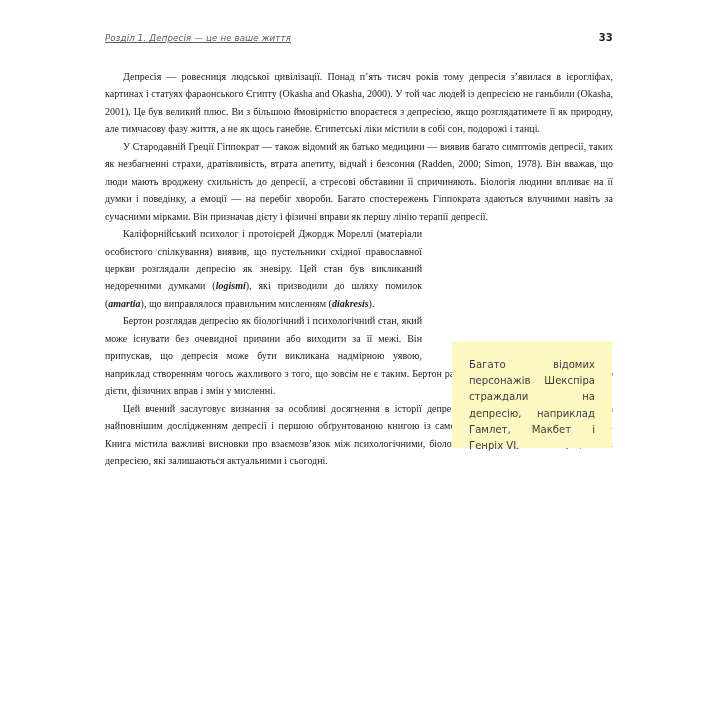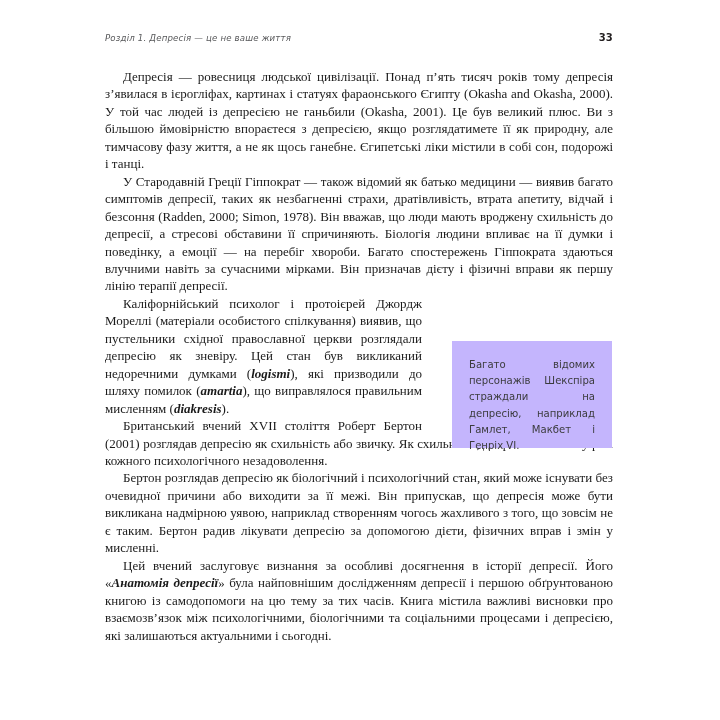--- a/index.html
+++ b/index.html
@@ -32,39 +32,40 @@
     align-items: baseline;
     justify-content: space-between;
   }
   .running-head .chapter-title {
     font-family: "DejaVu Sans", sans-serif;
     font-style: italic;
     font-size: 8.6px;
     letter-spacing: 0.18px;
     color: #58595b;
     white-space: nowrap;
+    text-decoration: underline;
   }
   .running-head .folio {
     font-family: "DejaVu Sans", sans-serif;
     font-weight: bold;
     font-size: 10px;
     color: #231f20;
     letter-spacing: 0.2px;
   }
 
   
   .text-column {
     position: absolute;
     left: 105px;
     top: 68px;
     width: 508px;
   }
   p.body-par {
     margin: 0;
-    font-size: 13px;
+    font-size: 10px;
     line-height: 17.45px;
     color: #1a1a1a;
     text-align: justify;
     text-indent: 18px;
     text-justify: inter-word;
     hyphens: manual;
     -webkit-hyphens: manual;
   }
   p.body-par em {
     font-style: italic;
@@ -117,24 +118,23 @@
     <div class="folio">33</div>
   </div>
 
   <div class="text-column">
     <p class="body-par">Депресія — ровесниця людської цивілізації. Понад п’ять тисяч років тому депресія з’явилася в ієрогліфах, картинах і статуях фараонського Єгипту (Okasha and Okasha, 2000). У той час людей із депресією не ганьбили (Okasha, 2001). Це був великий плюс. Ви з більшою ймовірністю впораєтеся з депресією, якщо розглядатимете її як природну, але тимчасову фазу життя, а не як щось ганебне. Єгипетські ліки містили в собі сон, подорожі і танці.</p>
     <p class="body-par">У Стародавній Греції Гіппократ — також відомий як батько медицини — виявив багато симптомів депресії, таких як незбагненні страхи, дратівливість, втрата апетиту, відчай і безсоння (Radden, 2000; Simon, 1978). Він вважав, що люди мають вроджену схильність до депресії, а стресові обставини її спричиняють. Біологія людини впливає на її думки і поведінку, а емоції — на перебіг хвороби. Багато спостережень Гіппократа здаються влучними навіть за сучасними мірками. Він призначав дієту і фізичні вправи як першу лінію терапії депресії.</p>
 
     <div class="wrap-zone">
       <div class="float-spacer"></div>
       <p class="body-par">Каліфорнійський психолог і протоієрей Джордж Мореллі (матеріали особистого спілкування) виявив, що пустельники східної православної церкви розглядали депресію як зневіру. Цей стан був викликаний недоречними думками (<em>logismi</em>), які призводили до шляху помилок (<em>amartia</em>), що виправлялося правильним мисленням (<em>diakresis</em>).</p>
-      <p class="body-par">Британський вчений XVII століття Роберт Бертон (2001) розглядав депресію як схильність або звичку. Як схильність, депресія виникає у разі кожного психологічного незадоволення.</p>
     </div>
 
     <p class="body-par">Бертон розглядав депресію як біологічний і психологічний стан, який може існувати без очевидної причини або виходити за її межі. Він припускав, що депресія може бути викликана надмірною уявою, наприклад створенням чогось жахливого з того, що зовсім не є таким. Бертон радив лікувати депресію за допомогою дієти, фізичних вправ і змін у мисленні.</p>
     <p class="body-par">Цей вчений заслуговує визнання за особливі досягнення в історії депресії. Його «<em>Анатомія депресії</em>» була найповнішим дослідженням депресії і першою обґрунтованою книгою із самодопомоги на цю тему за тих часів. Книга містила важливі висновки про взаємозв’язок між психологічними, біологічними та соціальними процесами і депресією, які залишаються актуальними і сьогодні.</p>
   </div>
 
-  <aside class="callout" style="background: #c4b5fd;">
+  <aside class="callout" style="background: #fef9c3;">
     <p class="callout-text" style="color: rgb(59, 59, 61);">Багато відомих персонажів Шекспіра страждали на депресію, наприклад Гамлет, Макбет і Генріх VI.</p>
   </aside>
 
 </div>
 
 </body></html>

